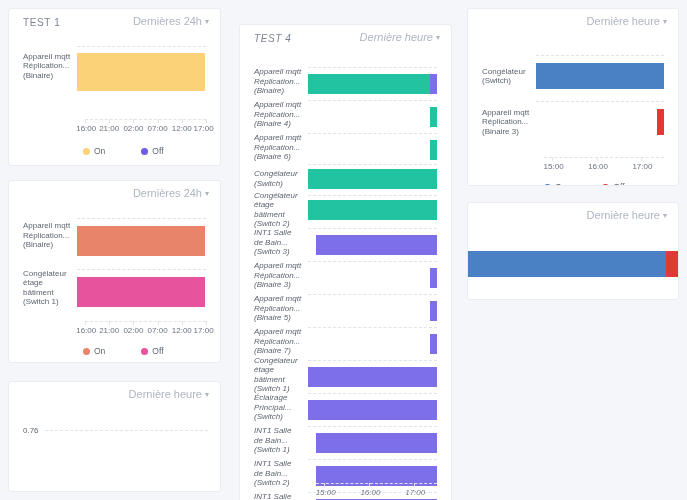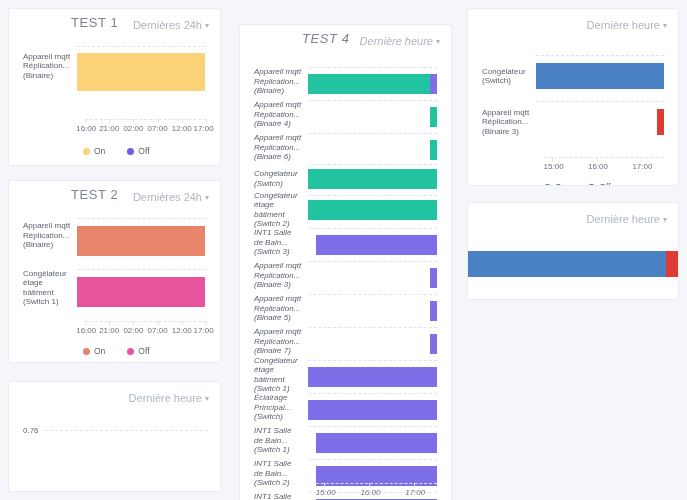--- a/index.html
+++ b/index.html
@@ -20,34 +20,33 @@
     box-sizing:border-box;
     overflow:hidden;
   }
   .card-head{
     position:relative;
     height:26px;
     padding:9px 12px 0 14px;
     box-sizing:border-box;
   }
   .card-title{
-    font-size:13px;
+    font-size:10px;
     letter-spacing:.6px;
     color:#7b8494;
     text-transform:uppercase;
     font-weight:400;
     line-height:10px;
-    margin-left:48px;
   }
   .range{
     position:absolute;
     top:6px;right:11px;
     font-size:11px;
     color:#aeb5c2;
-    line-height:20px;
+    line-height:12px;
     white-space:nowrap;
     cursor:pointer;
   }
   .range .caret{
     display:inline-block;
     margin-left:3px;
     font-size:8px;
     position:relative;top:-1px;
   }
 
@@ -111,21 +110,21 @@
     color:#6a7280;
     transform:translateX(-50%);
     white-space:nowrap;
   }
 
   
   .legend{
     position:absolute;
     display:flex;
     align-items:center;
-    gap:6px;
+    gap:20px;
   }
   .legend-item{
     display:flex;
     align-items:center;
     gap:4px;
     margin-right:16px;
     cursor:pointer;
   }
   .legend-dot{
     width:7px;height:7px;
@@ -205,21 +204,20 @@
         <div class="legend-item">
           <span class="legend-dot" style="background:#6c5ce7;"></span>
           <span class="legend-text">Off</span>
         </div>
       </div>
     </div>
   </div>
 
   <div class="card" style="left:8px;top:180px;width:213px;height:183px;">
     <div class="card-head">
-      <div class="card-title">TEST 2</div>
       <div class="range">
         <span>Dernières 24h</span><span class="caret">▾</span>
       </div>
     </div>
     <div class="chart" style="height:157px;">
       <div class="rows" style="margin-left:14px;margin-right:14px;">
         <div class="row" style="height:57px;">
           <div class="row-label" style="width:54px;">Appareil mqtt
 Réplication...
 (Binaire)</div>

